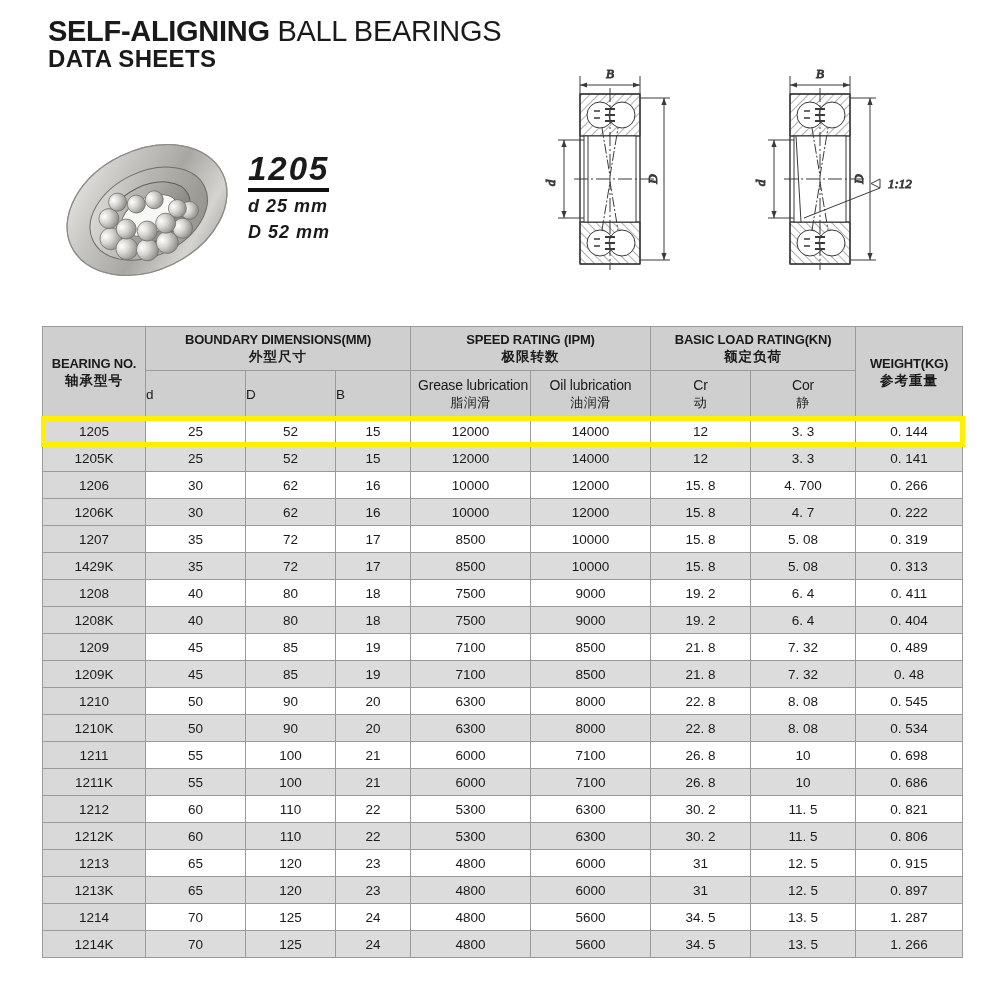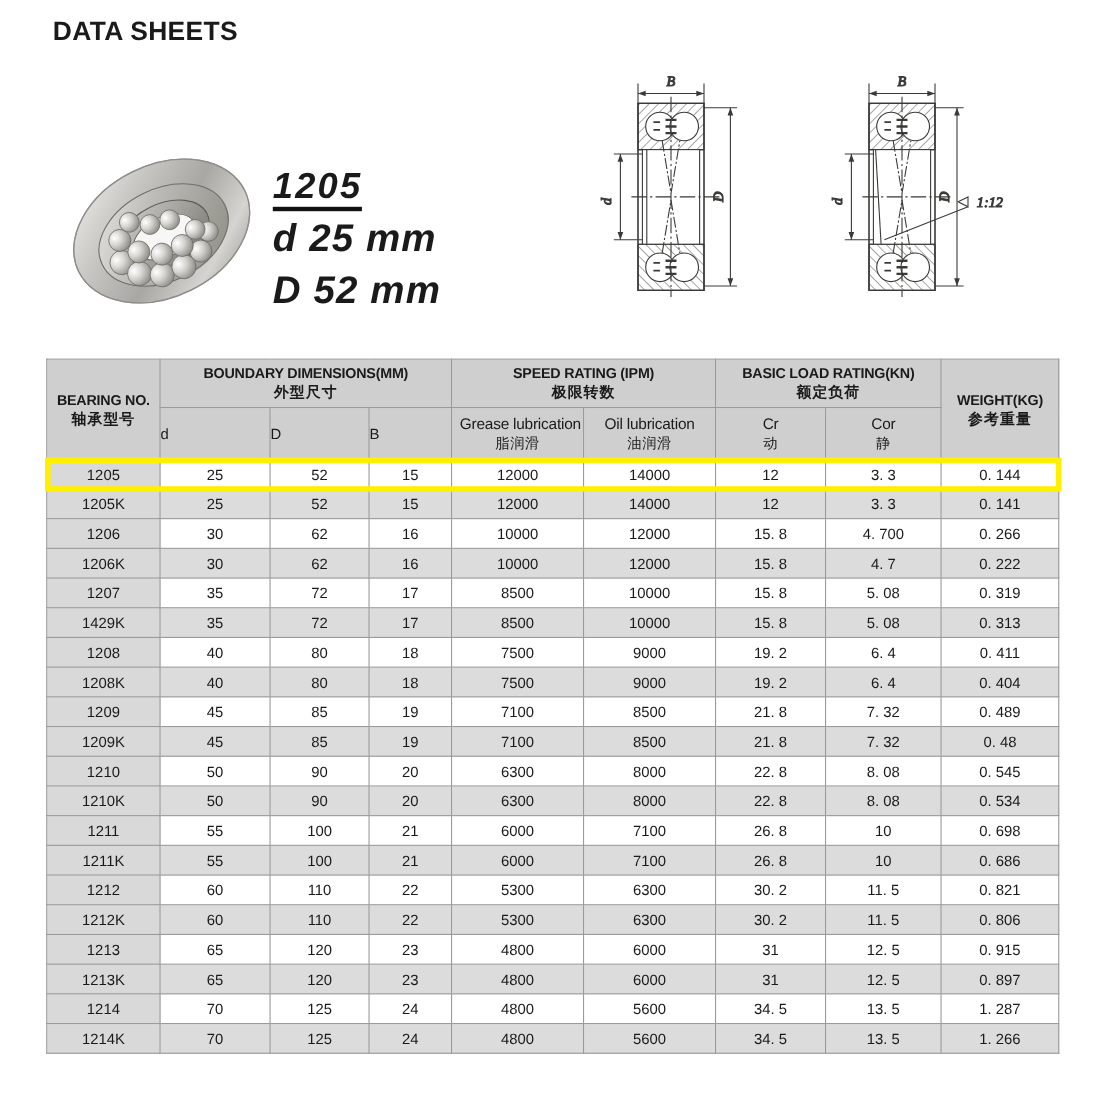--- a/index.html
+++ b/index.html
@@ -21,21 +21,21 @@
   
   #bearing-photo{position:absolute;left:52px;top:128px;width:190px;height:165px;}
   #bearing-photo svg{display:block;}
 
   
   #spec-callout{position:absolute;left:248px;top:152px;}
   .spec-model{
     font-size:33px;font-weight:bold;font-style:italic;letter-spacing:2px;
     border-bottom:4px solid #111;display:inline-block;padding-bottom:1px;line-height:1.05;
   }
-  .spec-dim{font-size:35px;font-weight:bold;font-style:italic;letter-spacing:1px;line-height:1.28;margin-top:3px;white-space:nowrap;}
+  .spec-dim{font-size:18px;font-weight:bold;font-style:italic;letter-spacing:1px;line-height:1.28;margin-top:3px;white-space:nowrap;}
 
   
   #drawings{position:absolute;left:540px;top:58px;width:450px;height:235px;}
 
   
   #data-table{position:absolute;left:42px;top:326px;width:920px;border-collapse:collapse;table-layout:fixed;}
   #data-table th,#data-table td{
     border:1px solid #9a9a9a;
     padding:0;
     font-size:13.5px;
@@ -60,20 +60,24 @@
   
   #hl-box{
     position:absolute;left:40px;top:420px;width:924px;height:31px;
     border:5px solid #fff000;box-sizing:border-box;pointer-events:none;
   }
 </style>
 </head>
 <body>
 
 <div id="title-block">
+  <div class="title-line1">
+    <span class="strong">SELF-ALIGNING</span>
+    <span class="light">BALL BEARINGS</span>
+  </div>
   <div class="title-line2">DATA SHEETS</div>
 </div>
 
 <div id="bearing-photo">
   <svg width="190" height="165" viewBox="0 0 190 165">
     <defs>
       <linearGradient id="ringOut" x1="0" y1="0" x2="1" y2="1">
         <stop offset="0%" stop-color="#f2f2f0"></stop>
         <stop offset="28%" stop-color="#c9c8c4"></stop>
         <stop offset="55%" stop-color="#a8a7a3"></stop>

